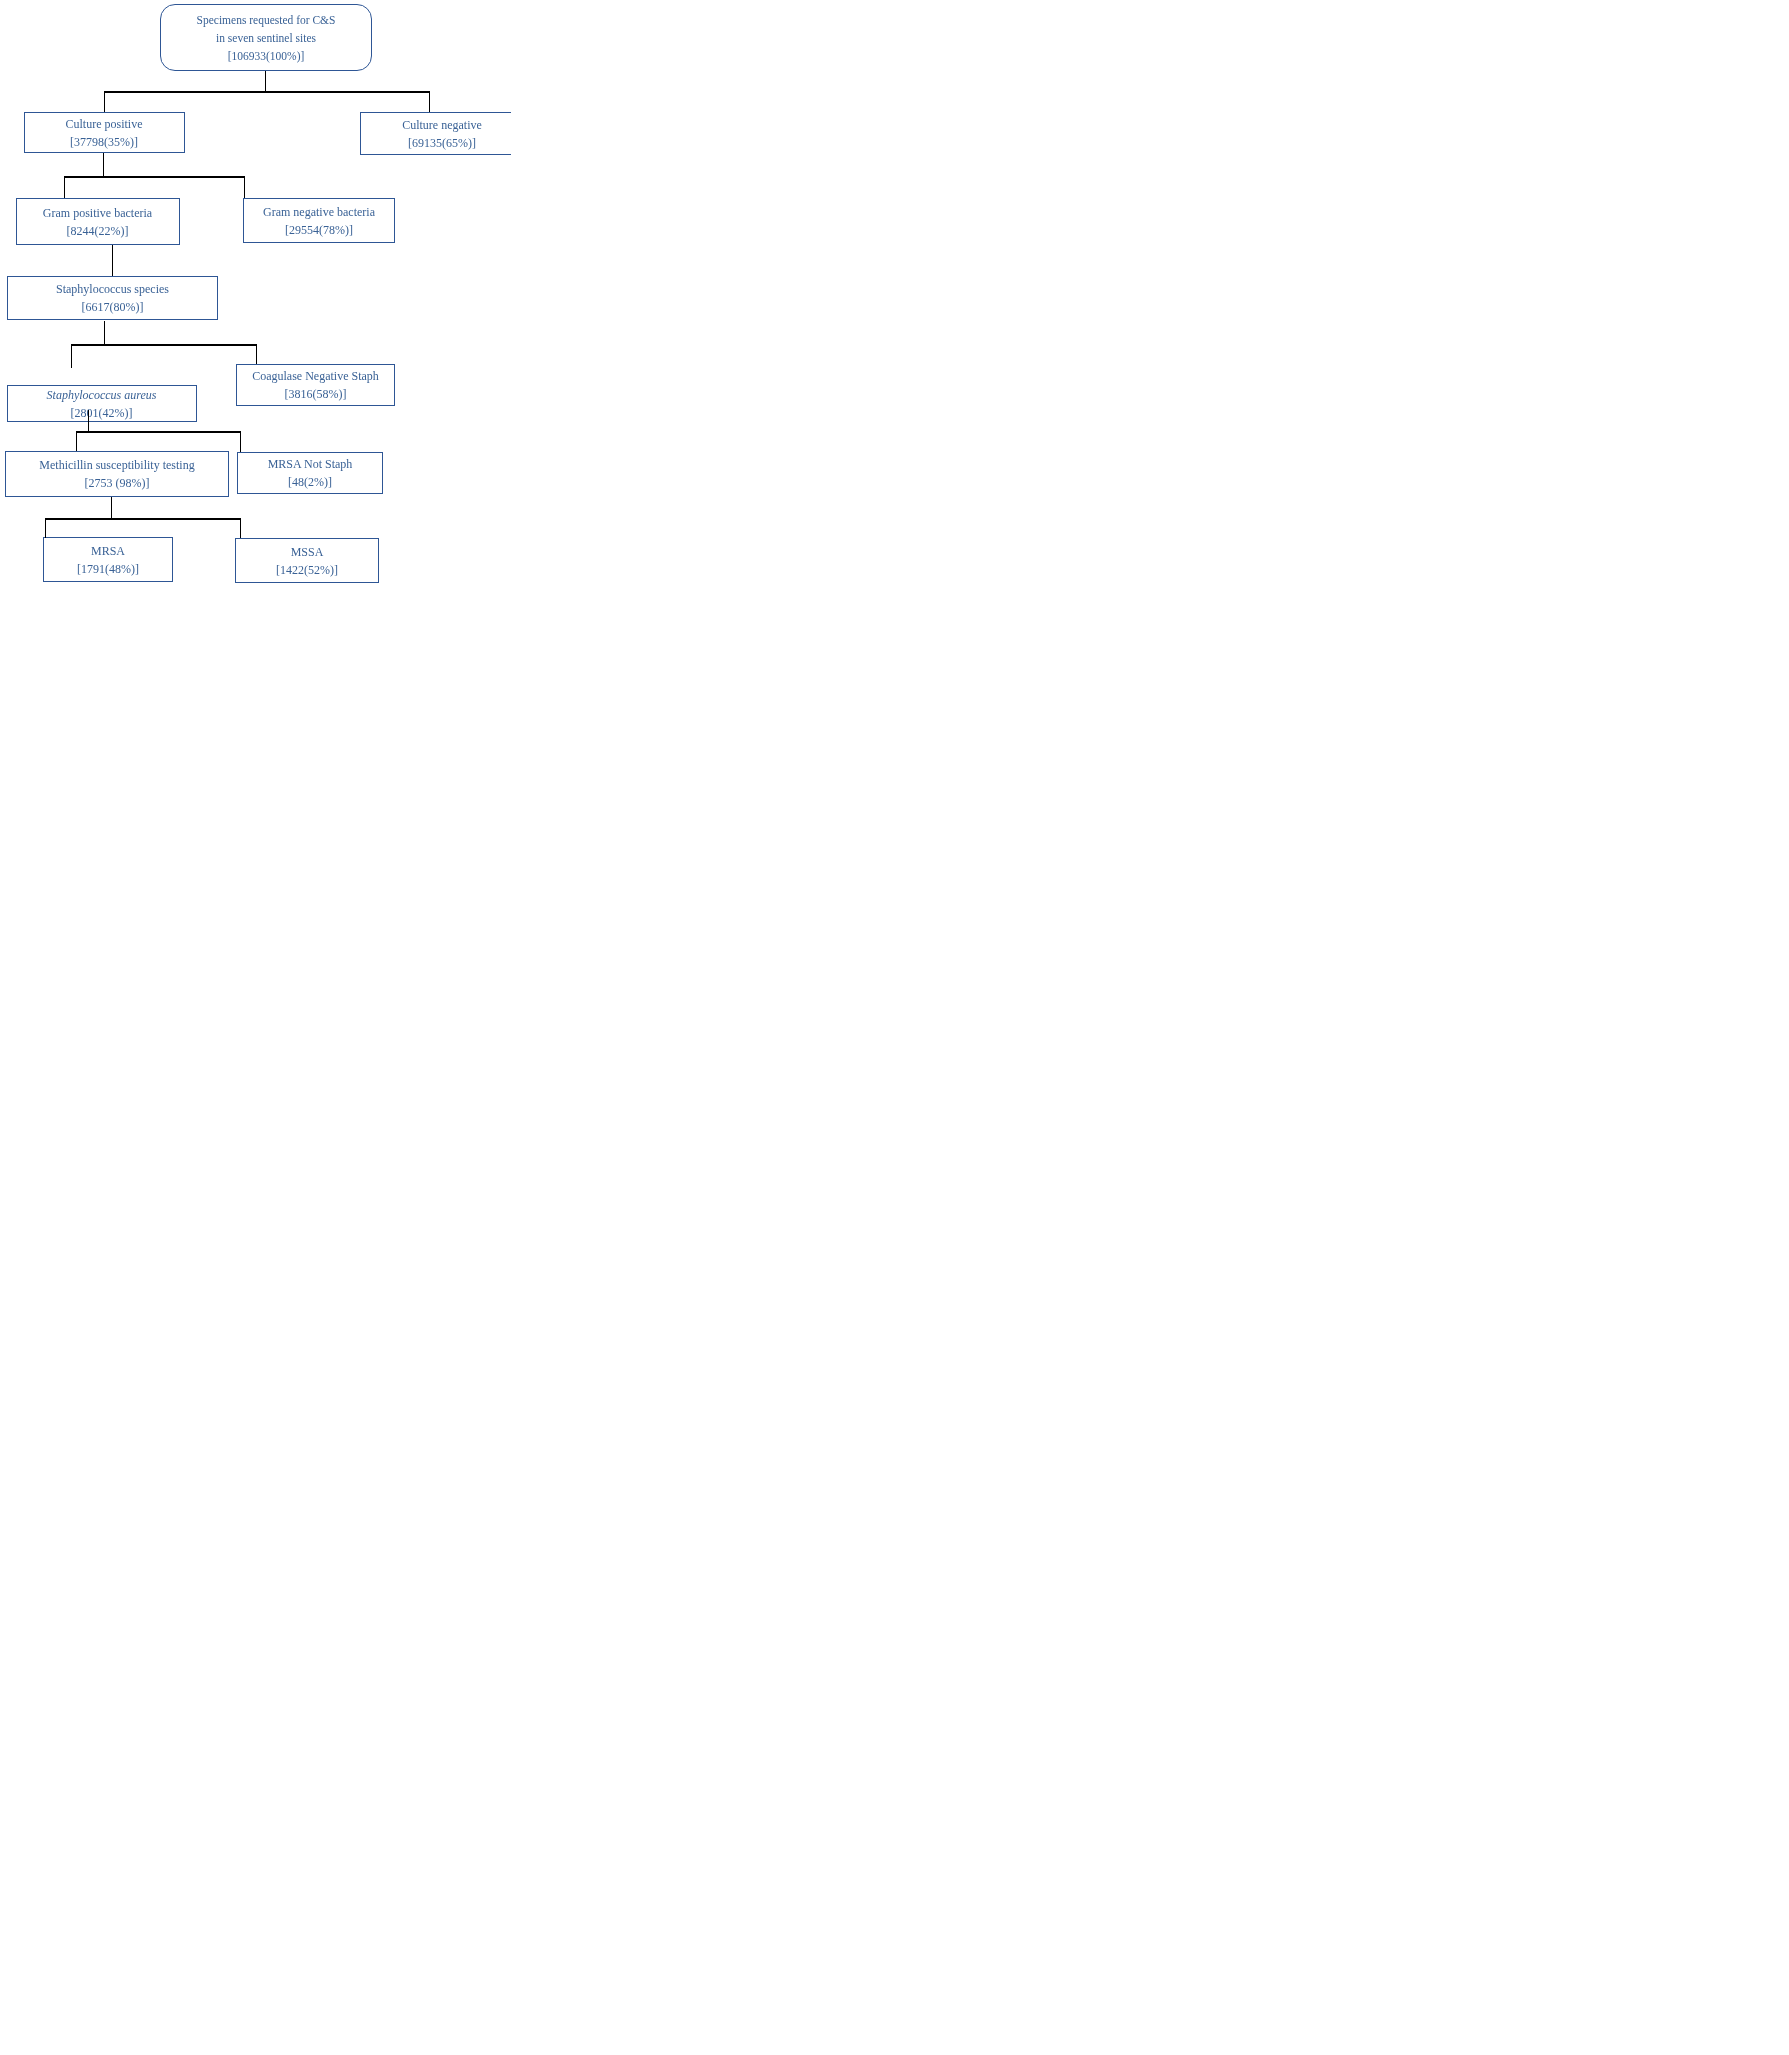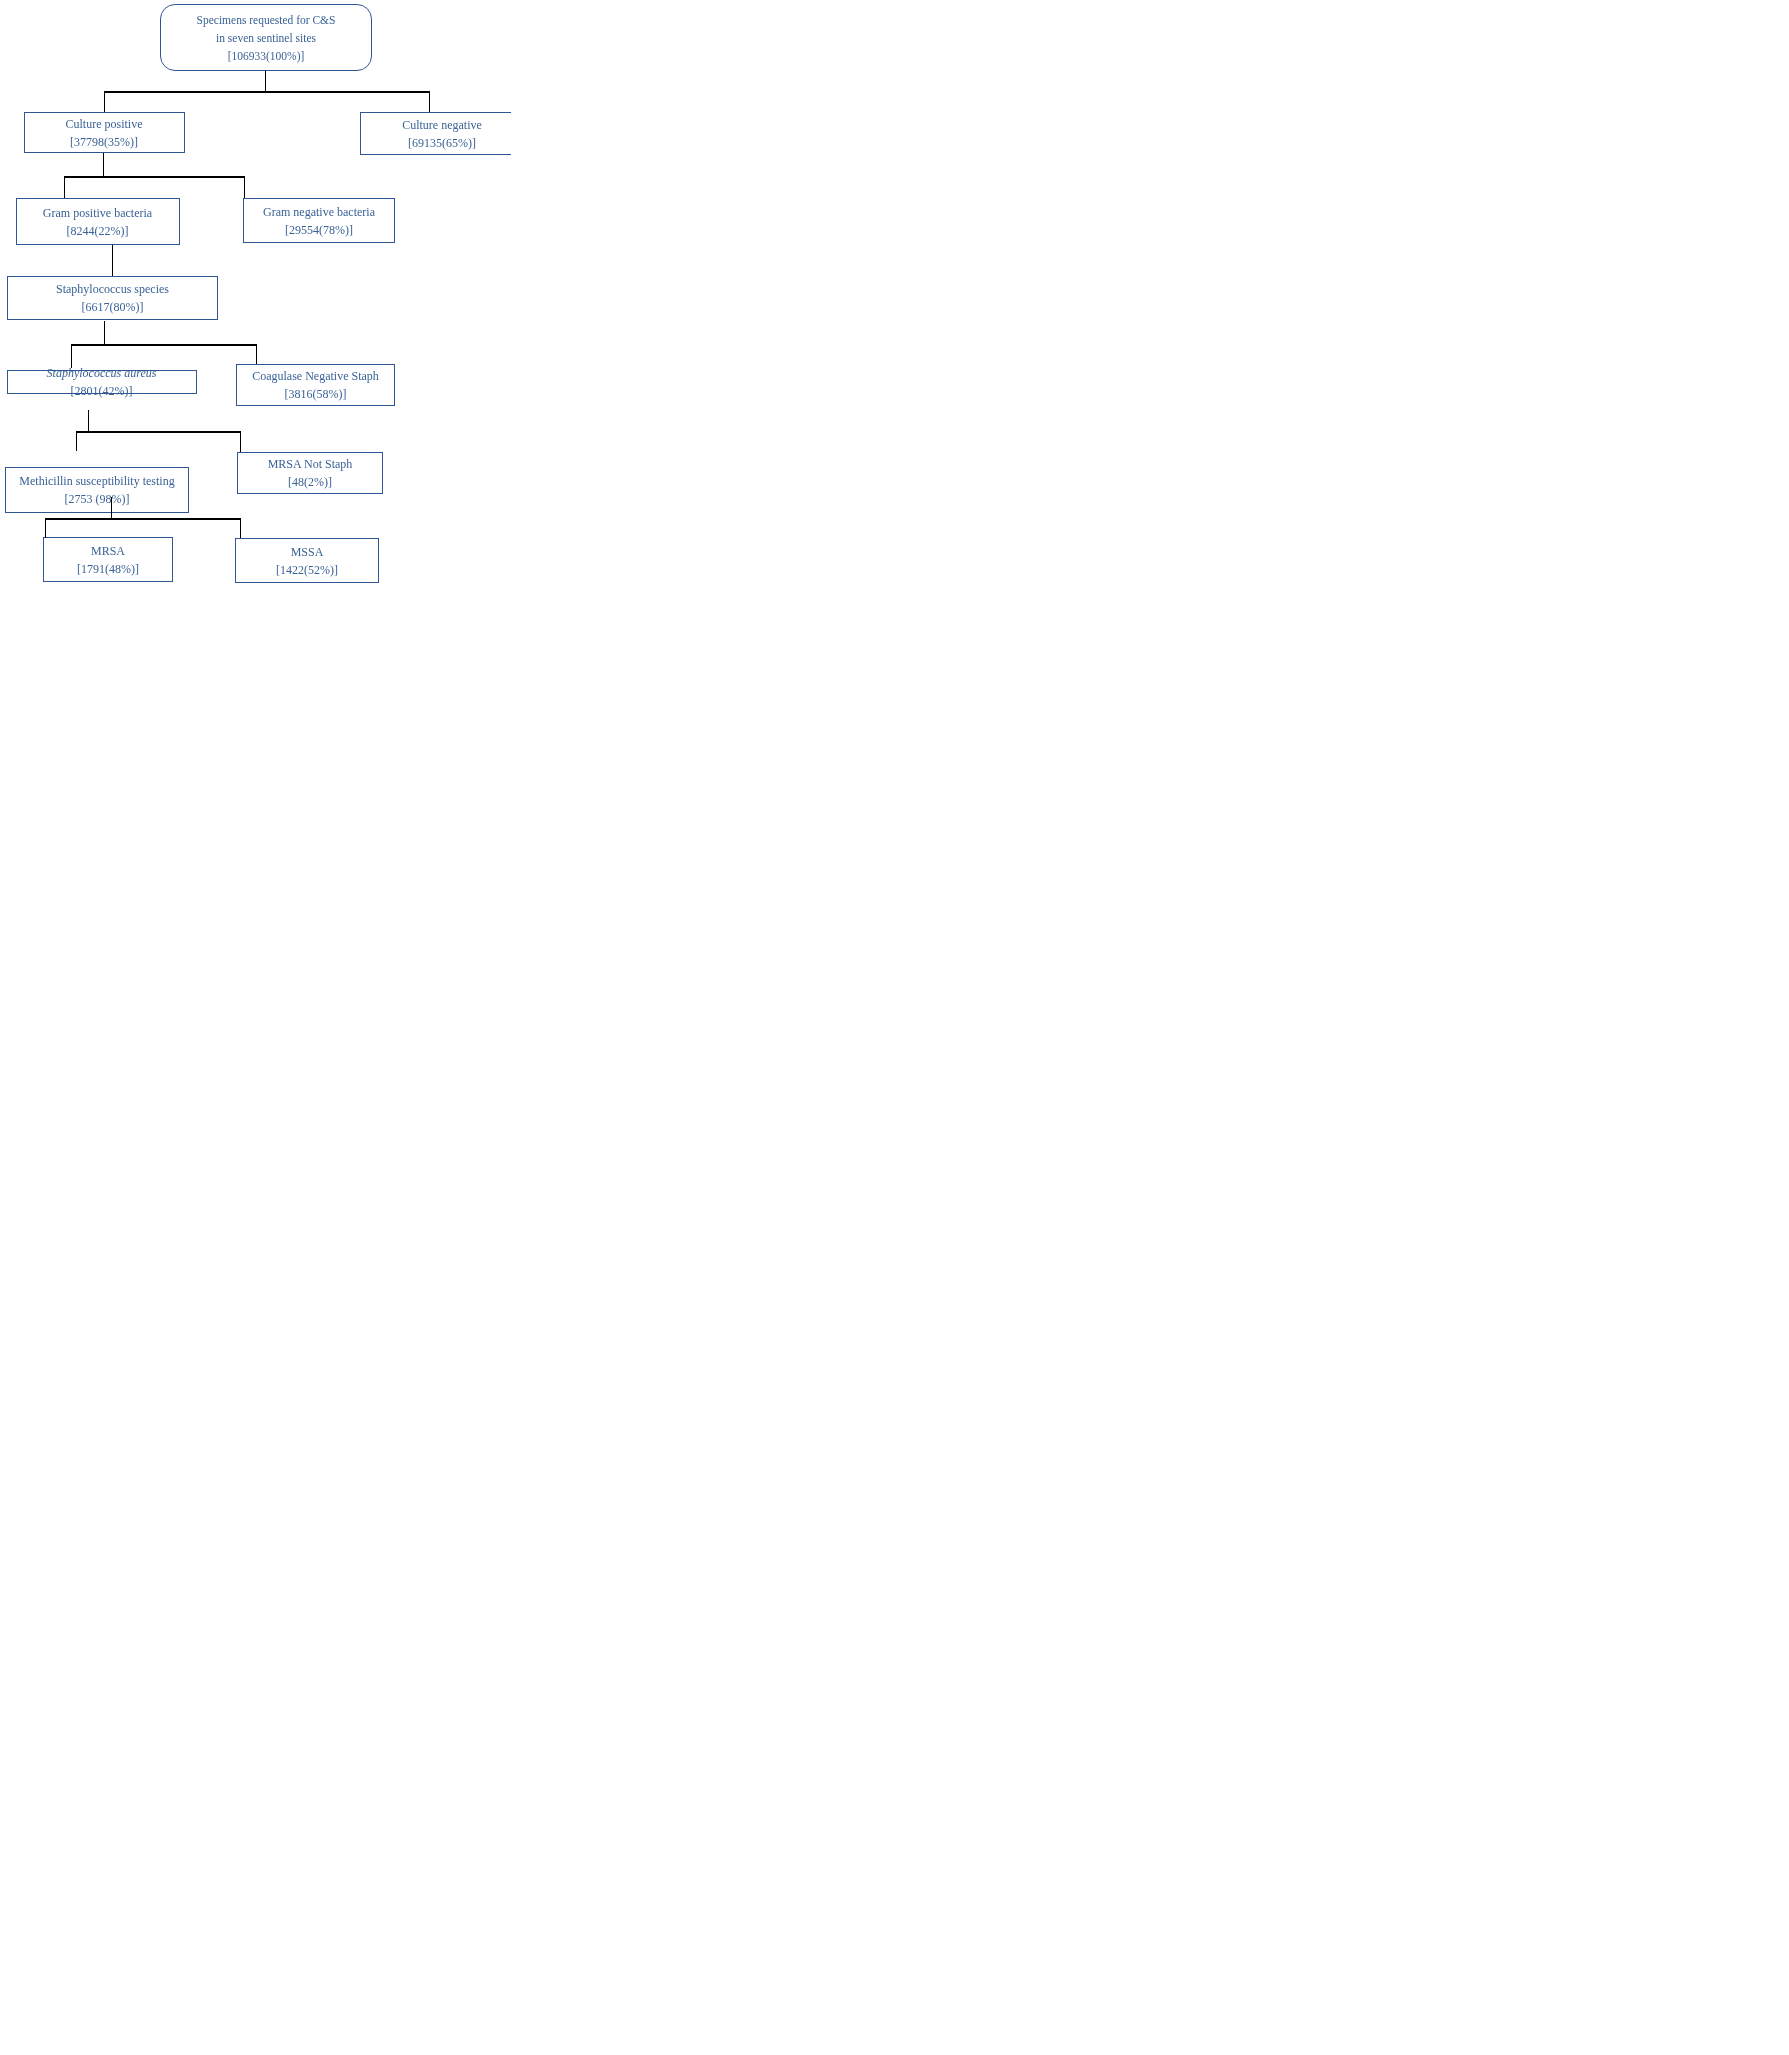--- a/index.html
+++ b/index.html
@@ -59,30 +59,30 @@
   <div class="bx" style="left:243px;top:198px;width:152px;height:45px;">
     <span>Gram negative bacteria</span>
     <span>[29554(78%)]</span>
   </div>
 
   <div class="bx" style="left:7px;top:276px;width:211px;height:44px;">
     <span>Staphylococcus species</span>
     <span>[6617(80%)]</span>
   </div>
 
-  <div class="bx" style="left:6.5px;top:370px;width:190px;height:24px;">
+  <div class="bx" style="left:6.5px;top:385px;width:190px;height:37px;">
     <span class="it">Staphylococcus aureus</span>
     <span>[2801(42%)]</span>
   </div>
   <div class="bx" style="left:236px;top:364px;width:159px;height:42px;">
     <span>Coagulase Negative Staph</span>
     <span>[3816(58%)]</span>
   </div>
 
-  <div class="bx" style="left:5px;top:451px;width:184px;height:46px;margin-top:16px;">
+  <div class="bx" style="left:5px;top:451px;width:224px;height:46px;">
     <span>Methicillin susceptibility testing</span>
     <span>[2753 (98%)]</span>
   </div>
   <div class="bx" style="left:237px;top:452px;width:146px;height:42px;">
     <span>MRSA Not Staph</span>
     <span>[48(2%)]</span>
   </div>
 
   <div class="bx" style="left:43px;top:537px;width:130px;height:45px;">
     <span>MRSA</span>

